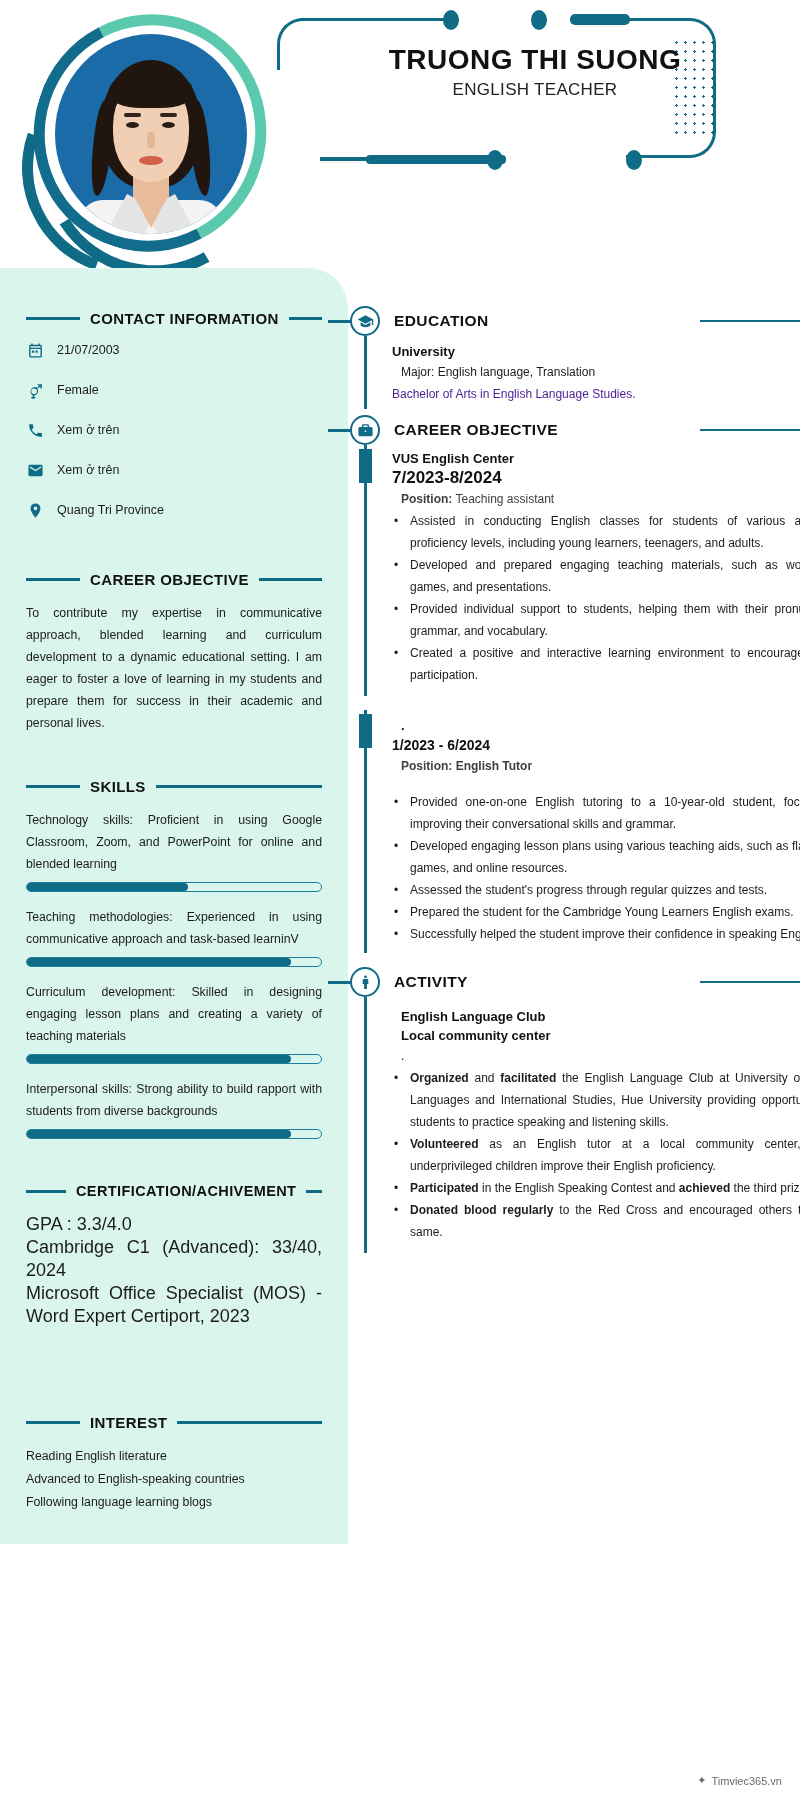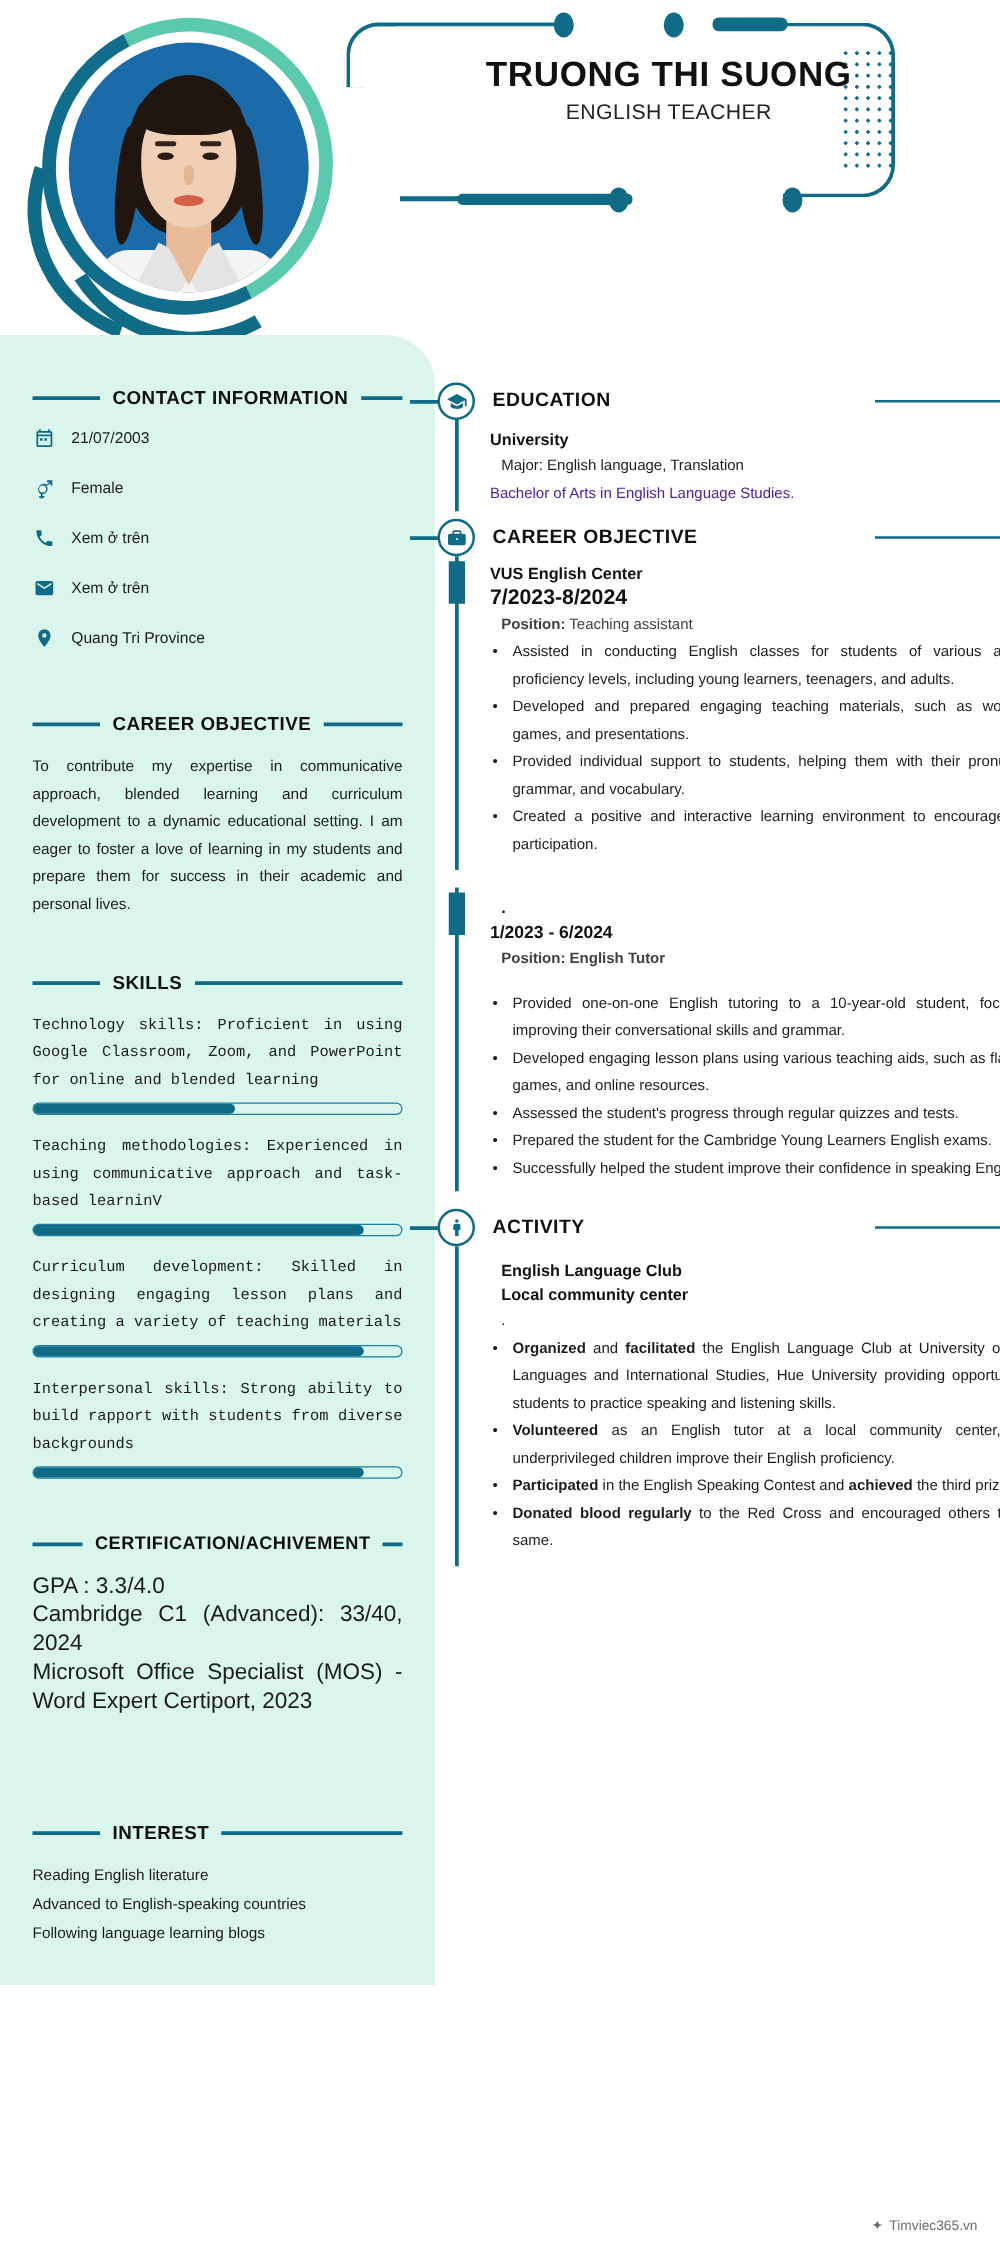--- a/index.html
+++ b/index.html
@@ -121,21 +121,21 @@
   .contact-item { display:flex; align-items:center; gap:13px; margin-bottom:22px; }
   .contact-icon { width:18px; height:18px; flex:0 0 18px; color:#0f6b86; display:flex; align-items:center; justify-content:center; }
   .contact-icon svg { width:17px; height:17px; fill:#0f6b86; }
   .contact-text { font-size:12.5px; color:#1c1c1c; }
 
   .para {
     font-size:12.3px; line-height:22px; color:#1c1c1c; text-align:justify;
   }
 
   
-  .skill { margin-bottom:4px;font-family:Liberation Mono, monospace; }
+  .skill { margin-bottom:4px; }
   .skill-text { font-size:12.3px; line-height:22px; text-align:justify; color:#1c1c1c; }
   .bar-track {
     height:10px; border:1.4px solid #1b7fa0; border-radius:6px; margin:7px 0 14px 0; background:#d9f5ec;
   }
   .bar-fill { height:100%; background:#0f6b86; border-radius:6px; margin:-0.4px 0 0 -0.4px; }
 
   .cert-line { font-size:18px; line-height:23px; color:#1c1c1c; text-align:justify; }
   .interest-line { font-size:12.3px; line-height:23px; color:#1c1c1c; }
 
   .spacer-lg { height:44px; }

